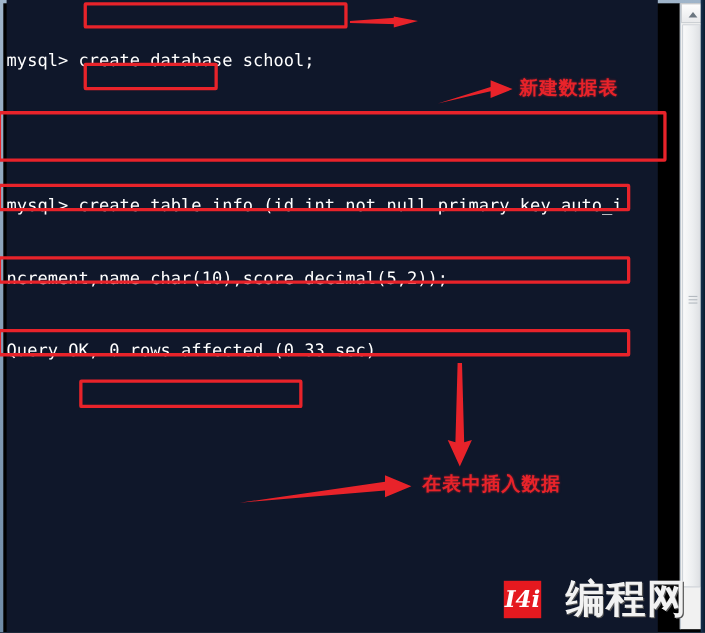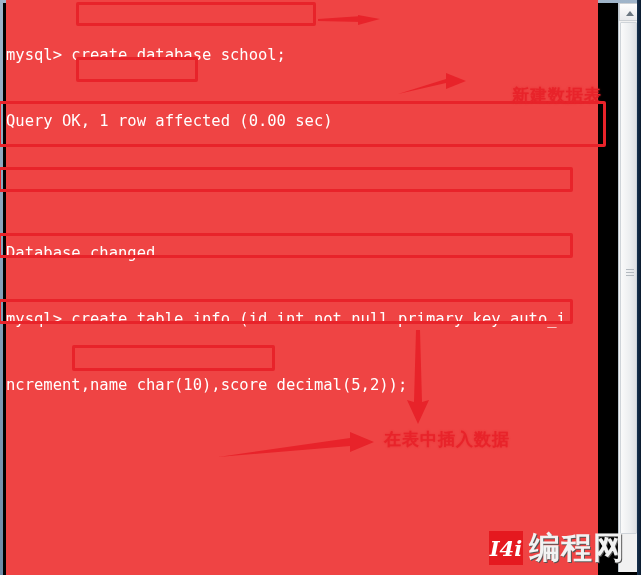--- a/index.html
+++ b/index.html
@@ -10,21 +10,21 @@
   }
   #root{position:relative;width:641px;height:575px;background:#24384f;}
 
   
   .win-frame{position:absolute;left:0;top:0;width:641px;height:575px;
      background:linear-gradient(180deg,#9fb4c9 0%,#6f8ba6 100%);}
   .win-inner{position:absolute;left:3px;top:3px;width:635px;height:572px;background:#000;}
 
   
   .term{position:absolute;left:6px;top:0px;width:592px;height:575px;
-        background:#ef4444;color:#ffffff;
+        background:#0f172a;color:#ffffff;
         font-family:"DejaVu Sans Mono","Liberation Mono",monospace;
         font-size:15.5px;line-height:22px;letter-spacing:0px;
         white-space:pre;}
   .term .line{height:22px;}
   .term .blank{height:22px;}
 
   
   .hl{position:absolute;border:3px solid #e8232a;border-radius:2px;
       box-sizing:border-box;pointer-events:none;}
 
@@ -48,43 +48,42 @@
       background:linear-gradient(90deg,#16314f,#0b1b2e);}
 
   
   .anno{position:absolute;color:#e8232a;font-family:"DejaVu Sans","Liberation Sans",sans-serif;
         font-size:17px;font-weight:700;white-space:nowrap;letter-spacing:1px;
         text-shadow:0 0 2px rgba(232,35,42,.7);}
 
   .arrow{position:absolute;pointer-events:none;}
 
   
-  .wm{position:absolute;right:16px;bottom:6px;display:flex;align-items:center;gap:6px;}
+  .wm{position:absolute;right:16px;bottom:6px;display:flex;align-items:center;gap:22px;}
   .wm-logo{width:34px;height:34px;background:#e5191f;display:flex;align-items:center;
      justify-content:center;color:#fff;font-family:"DejaVu Serif","Liberation Serif",serif;
      font-size:21px;font-weight:700;font-style:italic;line-height:1;}
   .wm-text{color:#f2f2f2;font-family:"DejaVu Sans","Liberation Sans",sans-serif;
-     font-size:31px;font-weight:700;letter-spacing:1px;
+     font-size:36px;font-weight:700;letter-spacing:1px;
      text-shadow:1px 1px 0 #555;text-align:right;}
 </style>
 </head>
 <body>
 
 <div id="root">
 
   <div class="win-frame"></div>
   <div class="win-inner"></div>
 
   <div class="term">
     <div class="line">mysql&gt; create database school;</div>
-    <div class="line">Query OK, 1 row affected (0.00 sec)</div>
     <div class="blank"></div>
-    <div class="line">Database changed</div>
     <div class="line">mysql&gt; create table info (id int not null primary key auto_i</div>
     <div class="line">ncrement,name char(10),score decimal(5,2));</div>
+    <div class="line">Query OK, 0 rows affected (0.33 sec)</div>
     <div class="blank"></div>
     
     
     
     
     
     
     
     
     
@@ -119,21 +118,21 @@
   </svg>
 
   <svg class="arrow" style="left:398px;top:330px;" width="40" height="96" viewBox="0 0 40 96">
     <polygon points="18,0 22,0 24,72 31,70 20,94 9,70 16,72" fill="#e8232a"></polygon>
   </svg>
 
   <svg class="arrow" style="left:218px;top:430px;" width="160" height="30" viewBox="0 0 160 30">
     <polygon points="0,27 132,8 132,2 156,12 132,22 132,16" fill="#e8232a"></polygon>
   </svg>
 
-  <div class="anno" style="left:472px;top:84px;margin-left:40px;">新建数据表</div>
+  <div class="anno" style="left:472px;top:68px;">新建数据表</div>
   <div class="anno" style="left:384px;top:428px;text-align:right;">在表中插入数据</div>
 
   <div class="sbar">
     <div class="sb-up"></div>
     <div class="sb-thumb">
       <div class="sb-grip">
         <i></i>
           <i></i>
           <i></i>
       </div>

